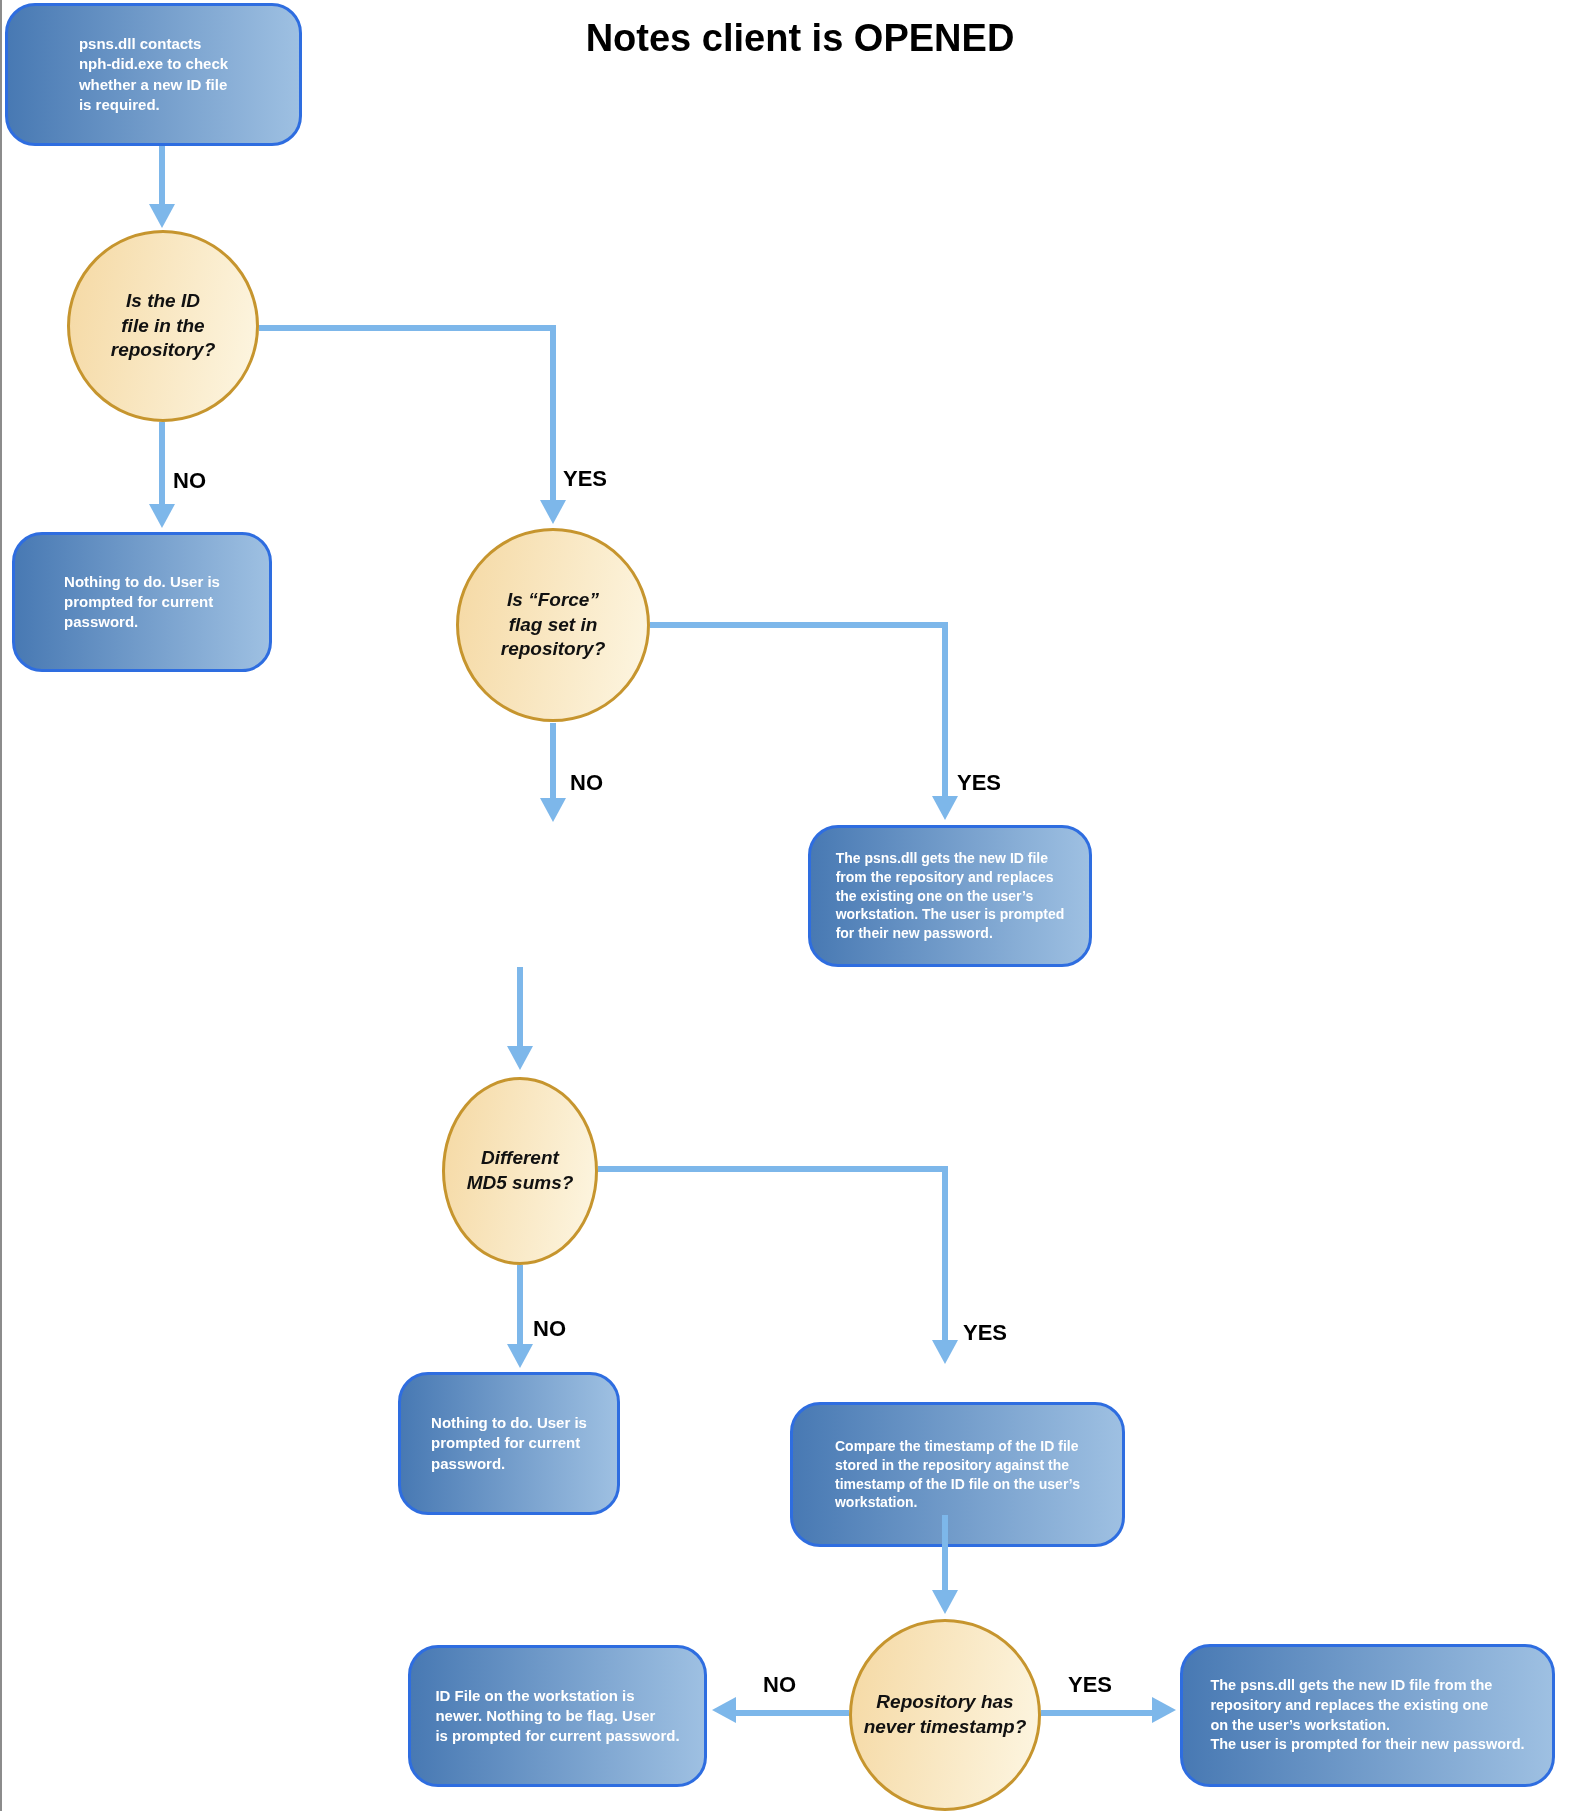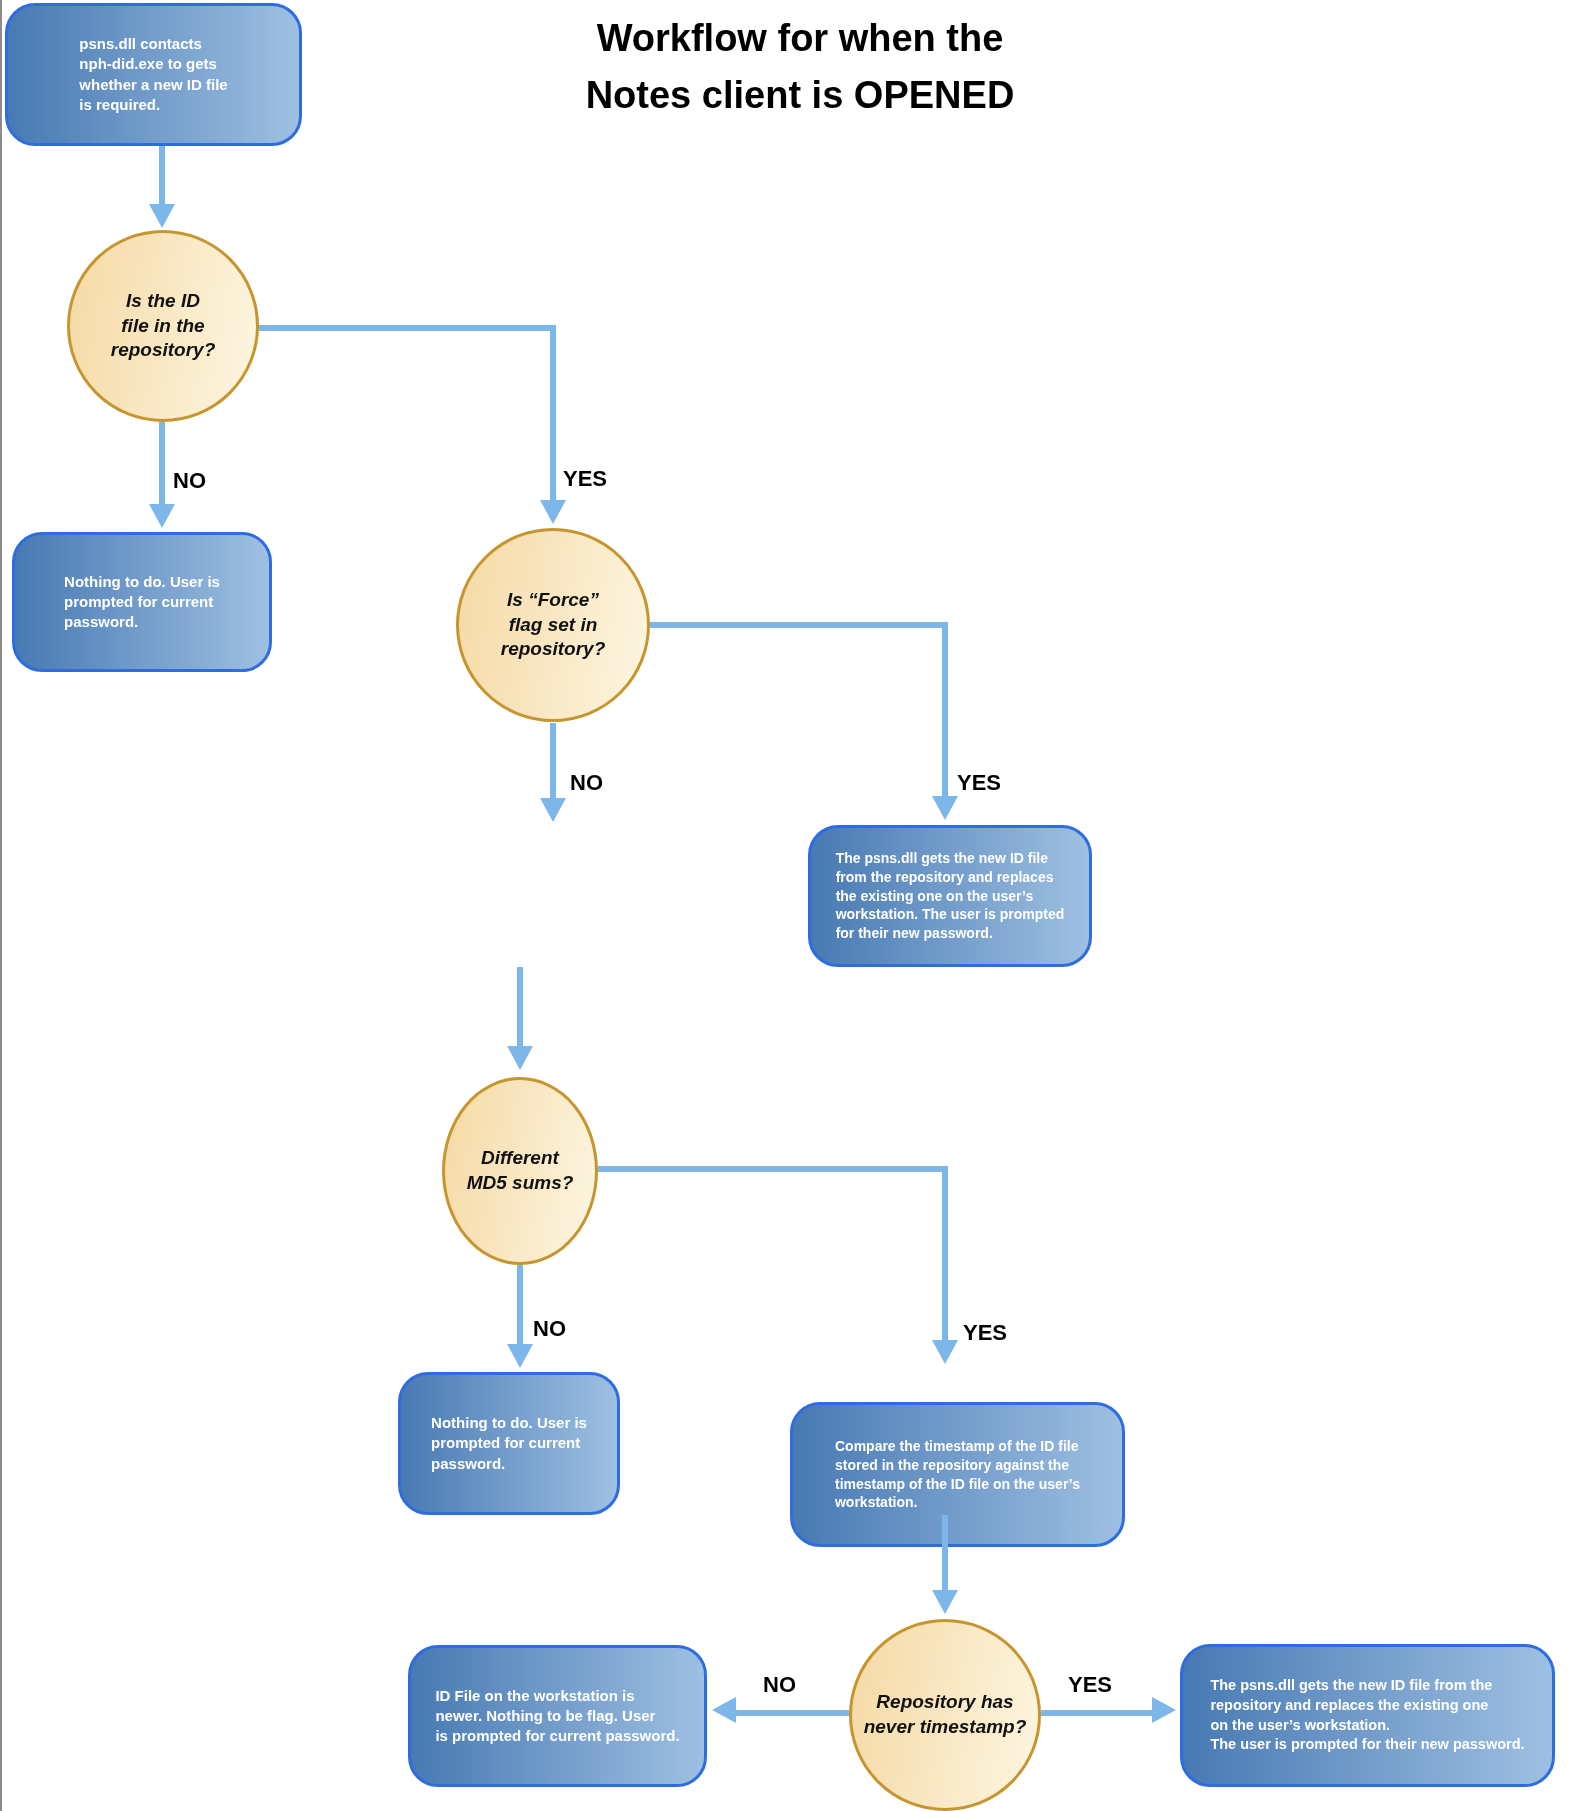--- a/index.html
+++ b/index.html
@@ -52,27 +52,26 @@
   #box-final{left:1180px;top:1644px;width:375px;height:143px;font-size:14.5px;}
 </style>
 </head>
 <body>
 
 <div class="canvas">
 
   <div class="edge-artifact"></div>
 
   <div class="title">
-    <div>Workflow for when the</div>
     <div>Notes client is OPENED</div>
   </div>
 
   <div class="pbox" id="box-start">
     <span class="txt">psns.dll contacts
-nph-did.exe to gets
+nph-did.exe to check
 whether a new ID file
 is required.</span>
   </div>
 
   <div class="dcircle" id="circle-d1">
     <span class="txt">Is the ID
 file in the
 repository?</span>
   </div>
 

